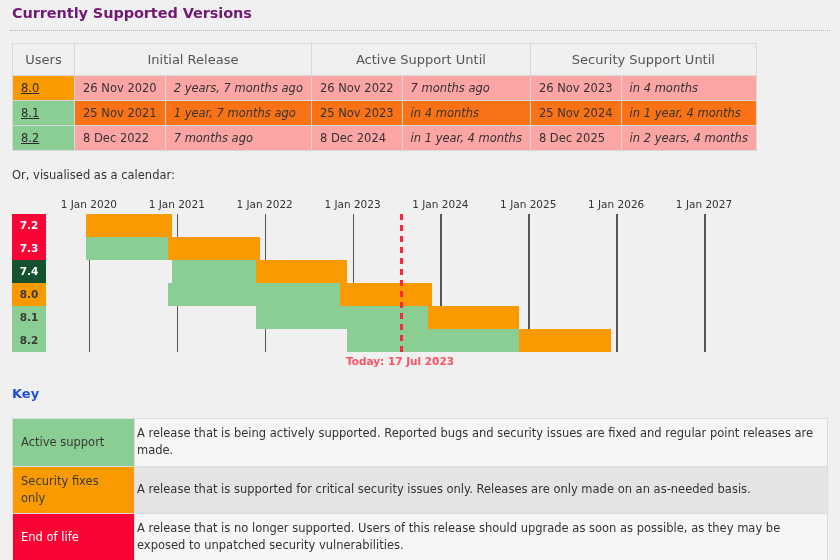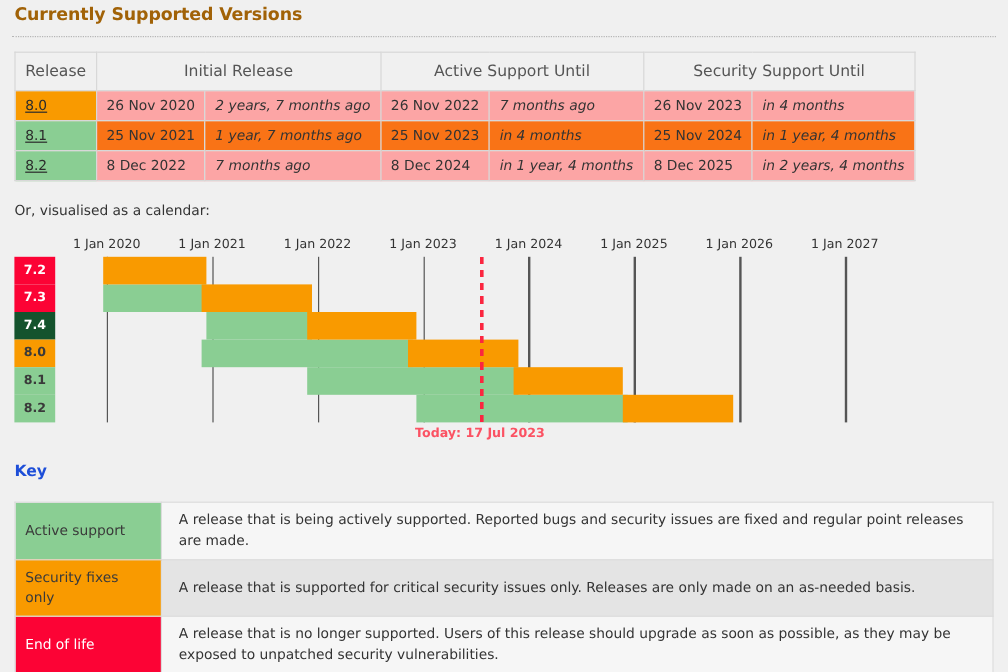--- a/index.html
+++ b/index.html
@@ -19,21 +19,21 @@
     width: 840px;
     height: 560px;
     box-sizing: border-box;
     padding: 0 10px;
   }
 
   
   .page-title {
     font-size: 14.5px;
     font-weight: bold;
-    color: #a16207;
+    color: #701a75;
     margin: 0;
     padding: 5px 0 0 2px;
     letter-spacing: -0.1px;
   }
   .title-rule {
     height: 0;
     border-top: 1px dotted #b5b5b5;
     margin: 9px 0 0 0;
   }
 
@@ -199,21 +199,21 @@
   }
   .key-swatch {
     width: 105px;
     padding: 6px 8px;
     font-size: 11.5px;
     color: #3a3a3a;
     line-height: 1.5;
   }
   .key-swatch.eol { color: #ffffff; }
   .key-desc {
-    padding: 6px 14px;
+    padding: 6px 2px;
     color: #333;
     line-height: 1.5;
     background: #f6f6f6;
   }
   .key-table tr.alt .key-desc {
     background: #e4e4e4;
   }
 </style>
 </head>
 <body>
@@ -228,21 +228,21 @@
       <col style="width:62px">
       <col style="width:68px">
       <col style="width:136px">
       <col style="width:70px">
       <col style="width:125px">
       <col style="width:78px">
       <col style="width:123px">
     </colgroup>
     <thead>
       <tr>
-        <th>Release</th>
+        <th>Users</th>
         <th colspan="2">Initial Release</th>
         <th colspan="2">Active Support Until</th>
         <th colspan="2">Security Support Until</th>
       </tr>
     </thead>
     <tbody>
       <tr>
         <td class="branch-cell bg-orange">
           <a href="#">8.0</a>
         </td>

